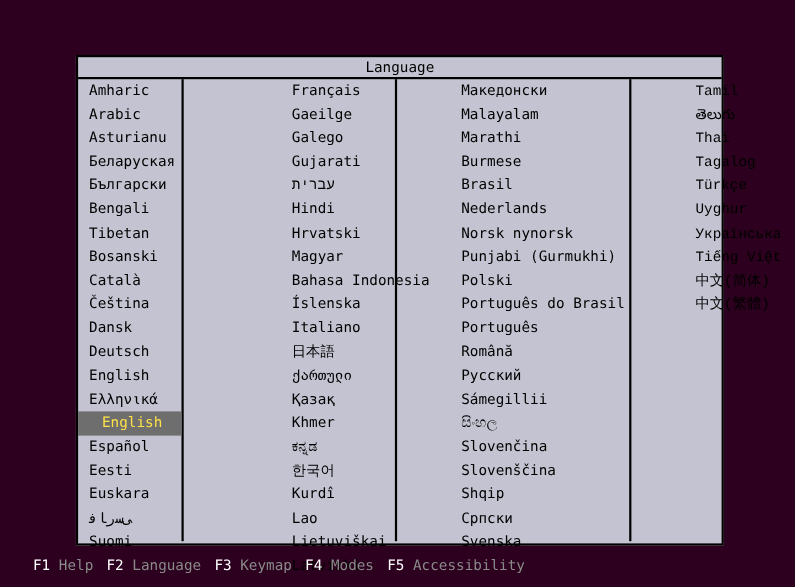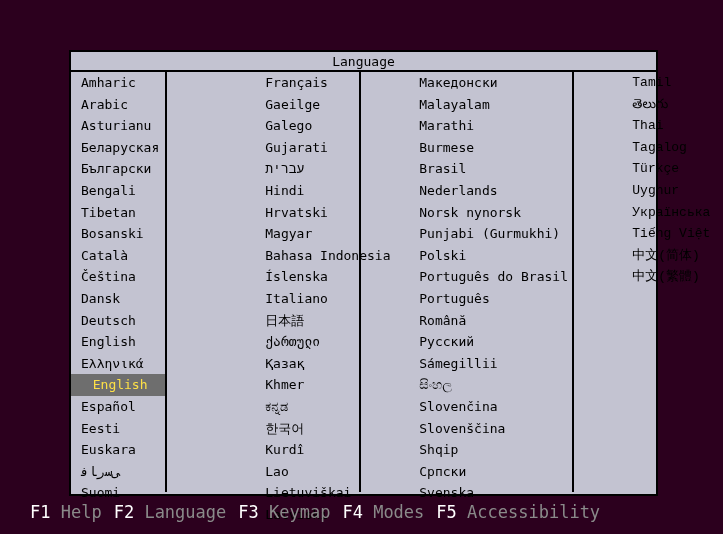--- a/index.html
+++ b/index.html
@@ -43,21 +43,21 @@
   color:#000;
   padding:1px 6px 1px 10px;
   cursor:pointer;
   white-space:nowrap;
   line-height:19.6px;
 }
 .item.sel { background:#6e6e6e; color:#fde047;text-align:center; }
 .footer {
   position:absolute;
   left:30px; bottom:12px;
-  font-size:17px; color:#bdbdbd;
+  font-size:13px; color:#bdbdbd;
   display:flex; gap:12px;
 }
 .footer .fk { color:#fff; }
 .footer .fl { color:#8a8a8a; }
 </style>
 </head>
 <body>
 
 <div class="dialog">
   <div class="title">Language</div>

